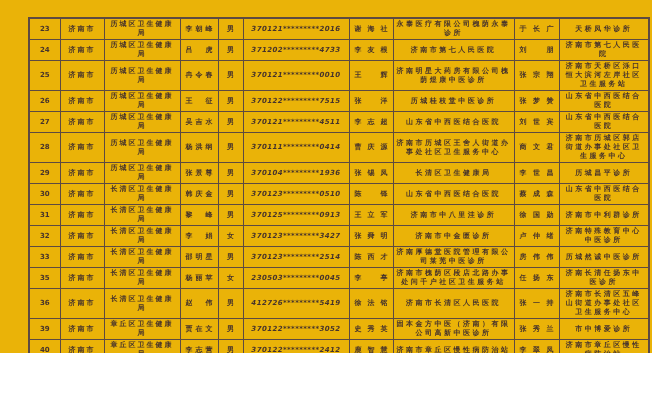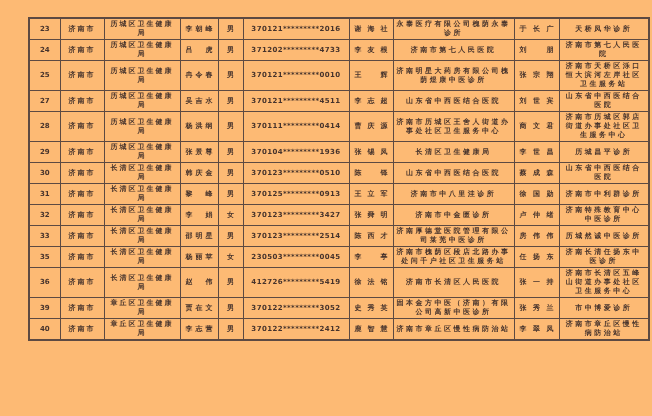--- a/index.html
+++ b/index.html
@@ -3,22 +3,22 @@
 <meta charset="utf-8">
 <style>
   html, body {
     margin: 0;
     padding: 0;
     background: #ffffff;
   }
   .page {
     position: relative;
     width: 652px;
-    height: 416px;
-    background: #fdba74;
+    height: 353px;
+    background: #eab308;
     overflow: hidden;
     font-family: "DejaVu Sans", sans-serif;
   }
   table.doc-table {
     position: absolute;
     left: 28px;
     top: 17px;
     width: 620px;
     border-collapse: collapse;
     table-layout: fixed;
@@ -42,20 +42,21 @@
     text-align: justify;
     -moz-text-align-last: justify;
     text-align-last: justify;
     padding: 1px 5px;
     letter-spacing: 0;
   }
   table.doc-table td.c-id {
     letter-spacing: 0.4px;
     font-size: 7px;
     padding: 1px 1px;
+    font-style: italic;
   }
   table.doc-table td.c-org {
     padding: 1px 3px;
     letter-spacing: 2.5px;
   }
   table.doc-table td.c-no,
   table.doc-table td.c-gender {
     letter-spacing: 0;
   }
 </style>
@@ -107,20 +108,32 @@
           <td class="c-bureau">历城区卫生健康局</td>
           <td class="c-name">冉令春</td>
           <td class="c-gender">男</td>
           <td class="c-id">370121*********0010</td>
           <td class="c-name">王辉</td>
           <td class="c-org">济南明星大药房有限公司槐荫煜康中医诊所</td>
           <td class="c-name">张宗翔</td>
           <td class="c-org">济南市天桥区泺口恒大滨河左岸社区卫生服务站</td>
         </tr>
         <tr>
+          <td class="c-no">26</td>
+          <td class="c-city">济南市</td>
+          <td class="c-bureau">历城区卫生健康局</td>
+          <td class="c-name">王征</td>
+          <td class="c-gender">男</td>
+          <td class="c-id">370122*********7515</td>
+          <td class="c-name">张洋</td>
+          <td class="c-org">历城桂枝堂中医诊所</td>
+          <td class="c-name">张梦赞</td>
+          <td class="c-org">山东省中西医结合医院</td>
+        </tr>
+        <tr>
           <td class="c-no">27</td>
           <td class="c-city">济南市</td>
           <td class="c-bureau">历城区卫生健康局</td>
           <td class="c-name">吴吉水</td>
           <td class="c-gender">男</td>
           <td class="c-id">370121*********4511</td>
           <td class="c-name">李志超</td>
           <td class="c-org">山东省中西医结合医院</td>
           <td class="c-name">刘世宾</td>
           <td class="c-org">山东省中西医结合医院</td>

